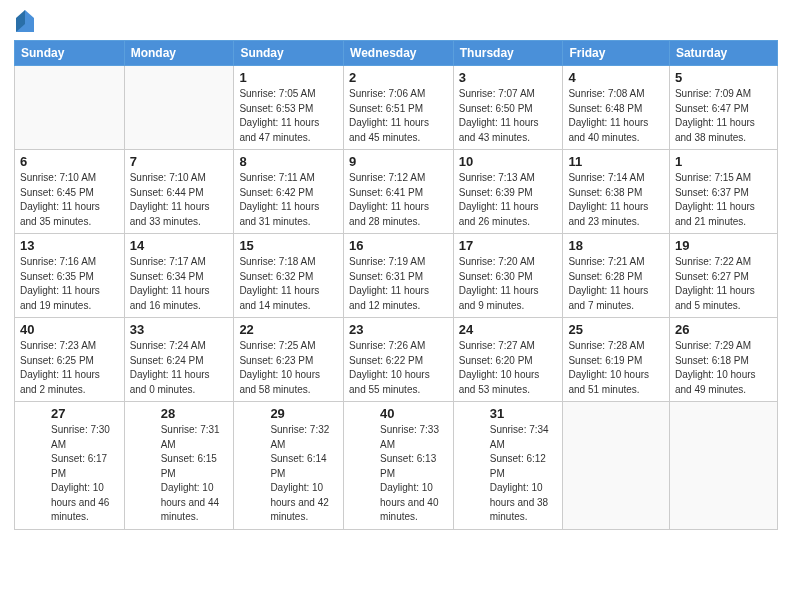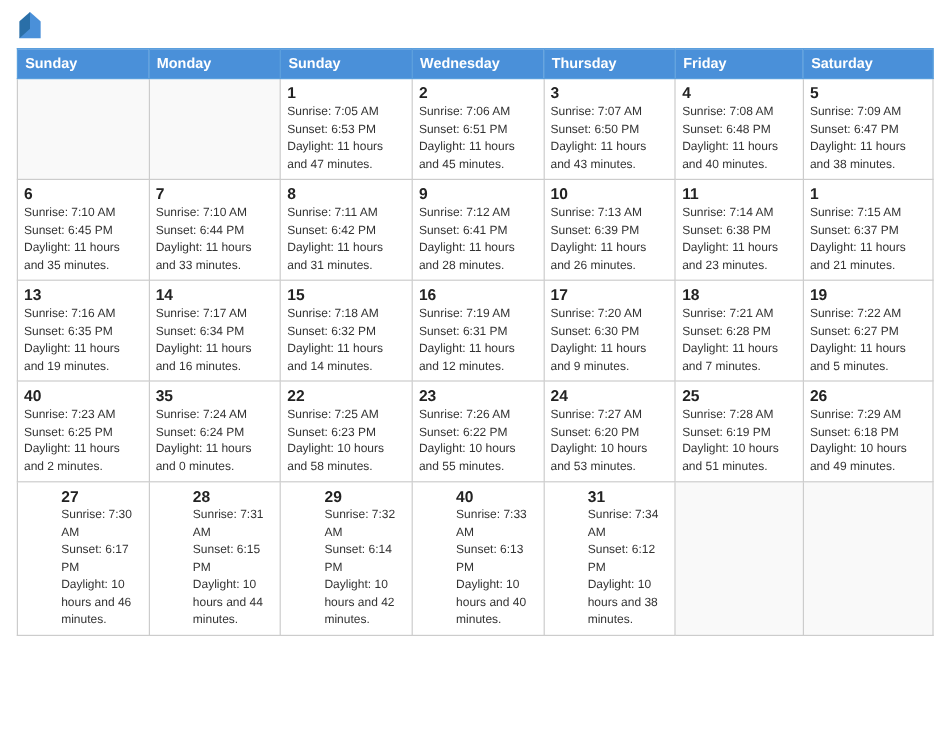--- a/index.html
+++ b/index.html
@@ -216,21 +216,21 @@
             <span class="day-num">19</span>
             <div class="day-info">Sunrise: 7:22 AM<br>Sunset: 6:27 PM<br>Daylight: 11 hours and 5 minutes.</div>
           </td>
         </tr>
         <tr>
           <td>
             <span class="day-num">40</span>
             <div class="day-info">Sunrise: 7:23 AM<br>Sunset: 6:25 PM<br>Daylight: 11 hours and 2 minutes.</div>
           </td>
           <td>
-            <span class="day-num">35</span>
+            <span class="day-num">33</span>
             <div class="day-info">Sunrise: 7:24 AM<br>Sunset: 6:24 PM<br>Daylight: 11 hours and 0 minutes.</div>
           </td>
           <td>
             <span class="day-num">22</span>
             <div class="day-info">Sunrise: 7:25 AM<br>Sunset: 6:23 PM<br>Daylight: 10 hours and 58 minutes.</div>
           </td>
           <td>
             <span class="day-num">23</span>
             <div class="day-info">Sunrise: 7:26 AM<br>Sunset: 6:22 PM<br>Daylight: 10 hours and 55 minutes.</div>
           </td>

